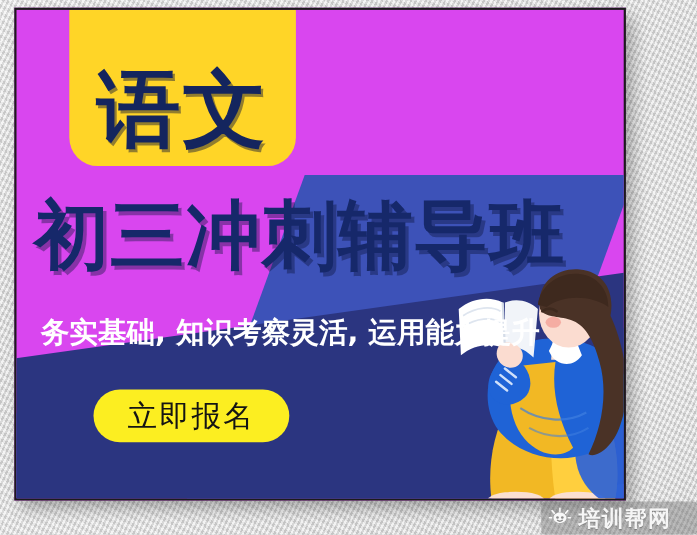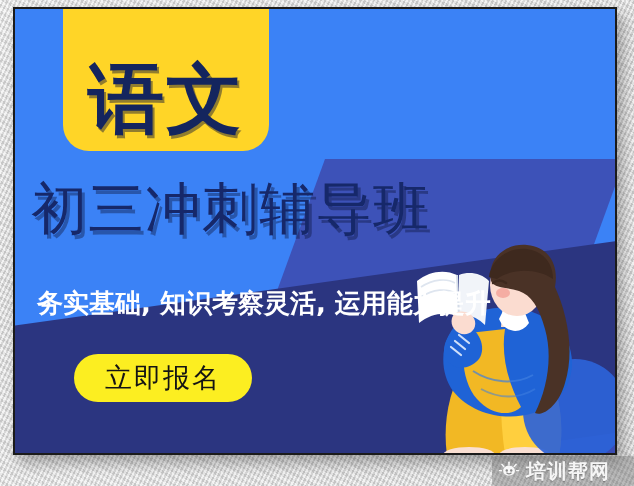--- a/index.html
+++ b/index.html
@@ -22,23 +22,23 @@
       repeating-linear-gradient(115deg, rgba(255,255,255,0.55) 0 2px, rgba(190,190,190,0.35) 2px 4px),
       repeating-linear-gradient(28deg, rgba(255,255,255,0.40) 0 3px, rgba(175,175,175,0.30) 3px 6px),
       linear-gradient(160deg, #e2e2e2 0%, #d2d2d2 40%, #dcdcdc 70%, #c9c9c9 100%);
   }
 
   
   .poster {
     position: absolute;
     left: 13px;
     top: 7px;
-    width: 604px;
+    width: 556px;
     height: 448px;
-    background: #3b82f6;
+    background: #d946ef;
     border: 2px solid #1b1b1b;
     box-sizing: border-box;
     overflow: hidden;
     box-shadow: 6px 8px 14px rgba(0,0,0,0.30);
   }
 
   
   .blue-wedge-right {
     position: absolute;
     right: -10px;
@@ -94,22 +94,22 @@
     letter-spacing: 2px;
     text-shadow: 2px 3px 0 rgba(10,18,56,0.45);
   }
 
   
   .headline {
     position: absolute;
     left: 16px;
     top: 172px;
     font-family: "DejaVu Sans", "Liberation Sans", sans-serif;
-    font-size: 56px;
-    font-weight: 400;
+    font-size: 68px;
+    font-weight: 700;
     line-height: 1;
     color: #16286A;
     letter-spacing: 1px;
     white-space: nowrap;
     text-shadow: 3px 4px 0 rgba(12,20,60,0.40);
     z-index: 6;
   }
 
   
   .subtitle {
@@ -121,21 +121,21 @@
     font-weight: 700;
     line-height: 1.2;
     color: #FFFFFF;
     white-space: nowrap;
     z-index: 6;
   }
 
   
   .cta {
     position: absolute;
-    left: 59px;
+    left: 70px;
     top: 345px;
     width: 178px;
     height: 48px;
     background: #FCEE21;
     border-radius: 24px;
     border: none;
     display: flex;
     align-items: center;
     justify-content: center;
     cursor: pointer;

